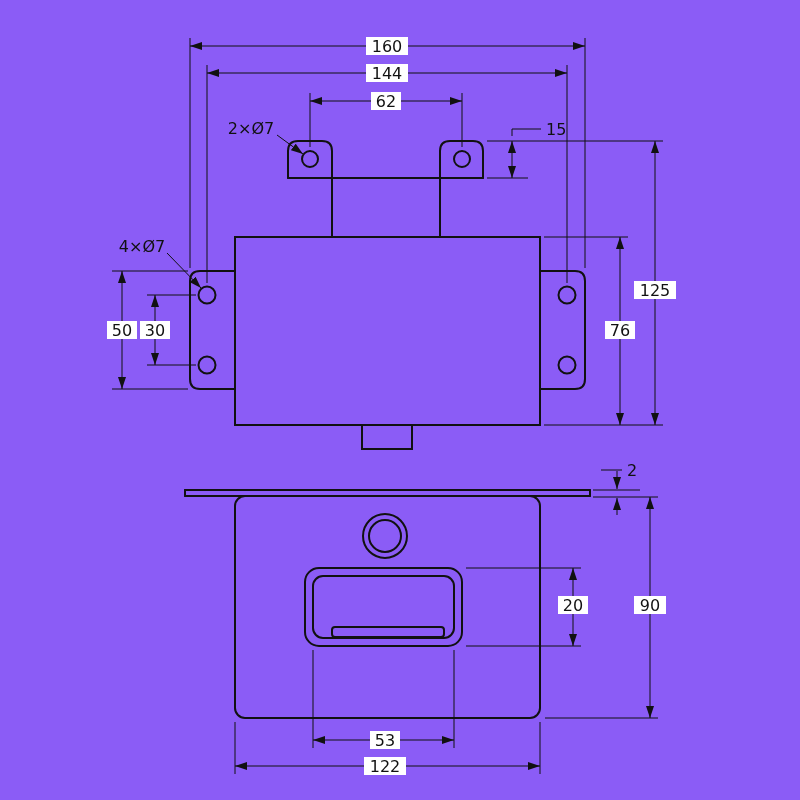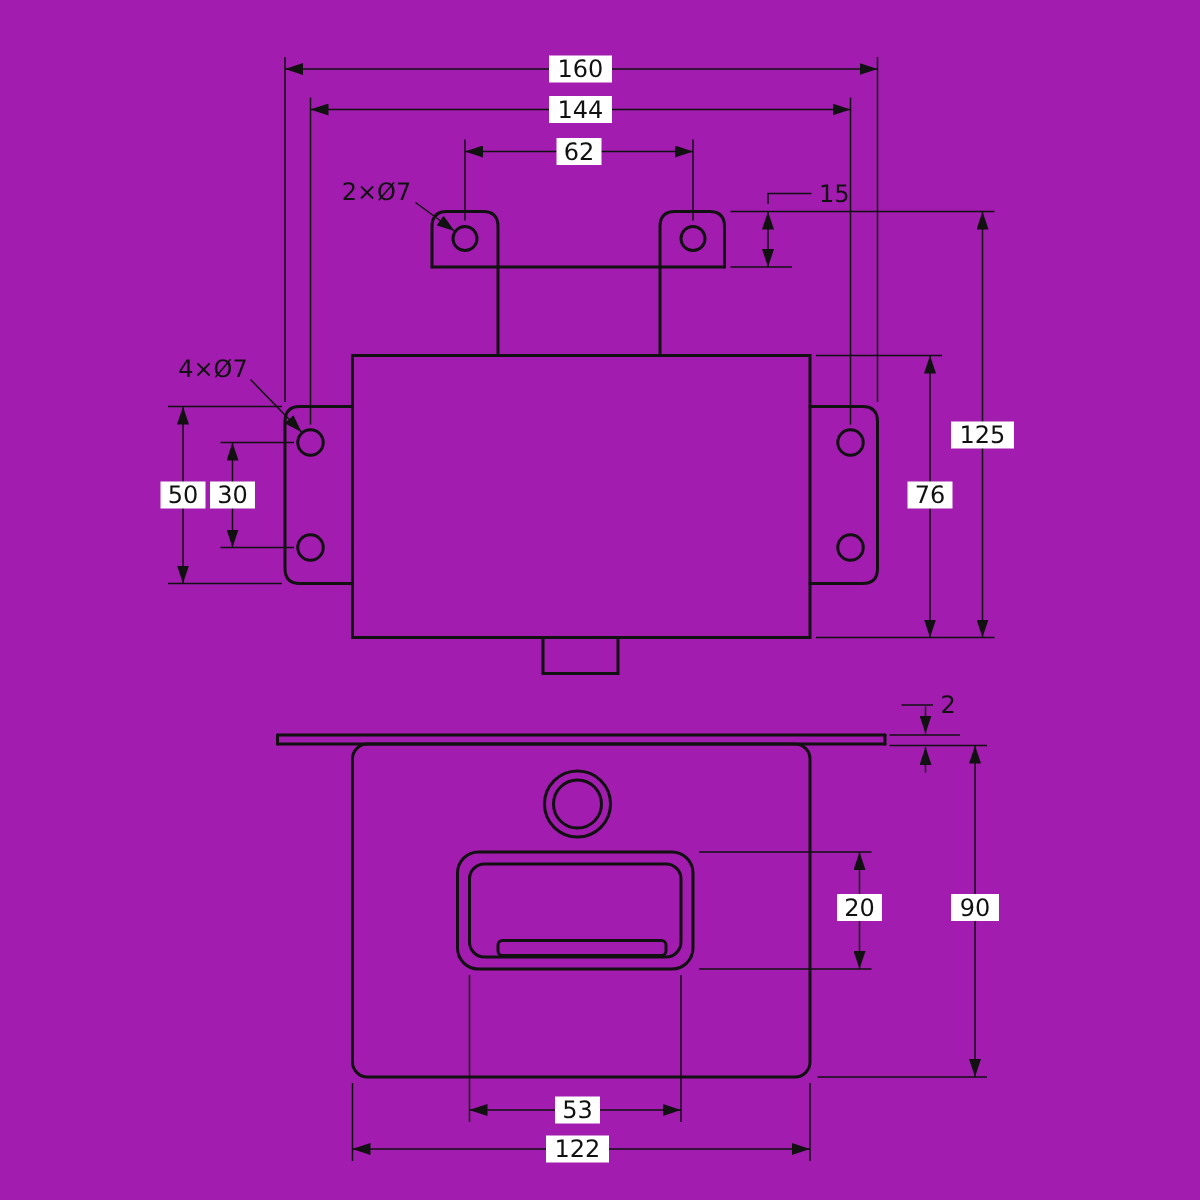--- a/index.html
+++ b/index.html
@@ -1,16 +1,16 @@
 <!DOCTYPE html>
 <html><head>
 <meta charset="utf-8">
 <style>
   html,body{margin:0;padding:0;background:#ffffff;}
-  .canvas{width:800px;height:800px;background:#a21caf;position:relative;overflow:hidden;}
+  .canvas{width:800px;height:800px;background:#8b5cf6;position:relative;overflow:hidden;}
   svg{display:block;}
   .part path,.part rect,.part circle,.part line{fill:none;stroke:#111;stroke-width:2;stroke-linecap:round;}
   .dim line,.dim path{fill:none;stroke:#111;stroke-width:1;}
   .dim rect.mask{fill:#ffffff;stroke:none;}
   .dim text{font-family:"DejaVu Sans","Liberation Sans",sans-serif;font-size:16px;fill:#111;
             text-anchor:middle;dominant-baseline:central;}
   .dim text.ta-start{text-anchor:start;}
 </style>
 </head>
 <body>

